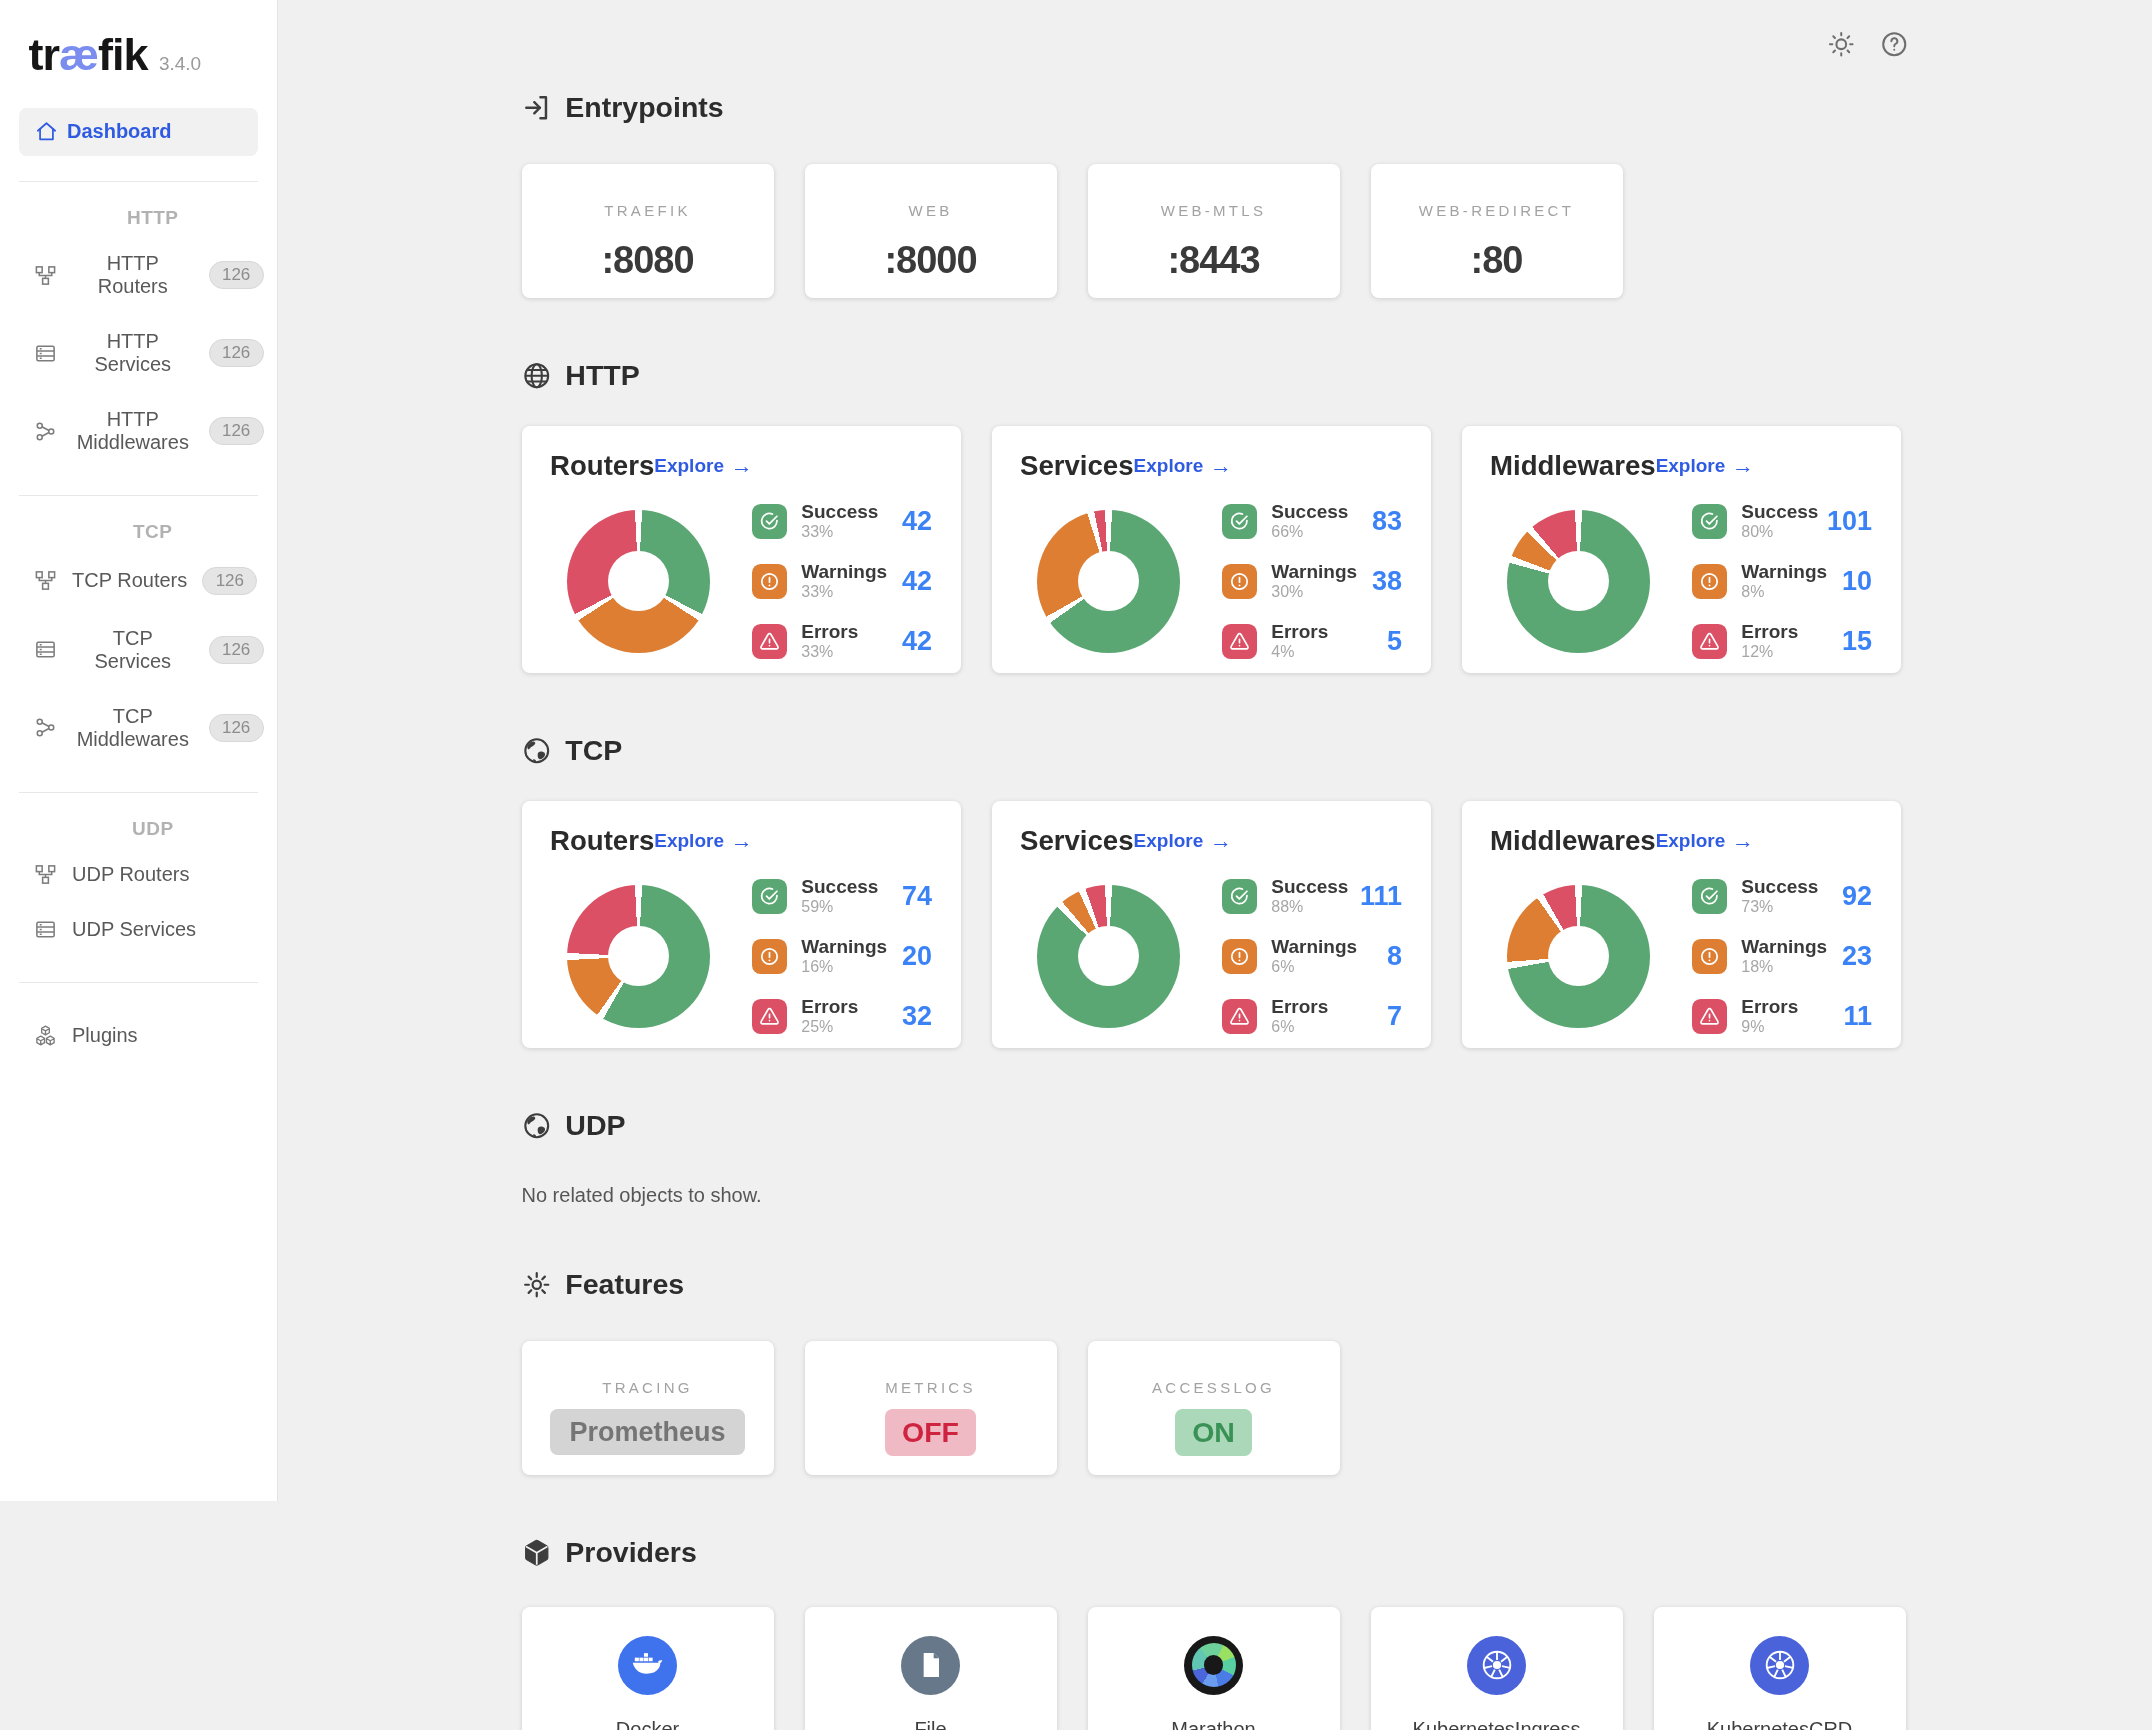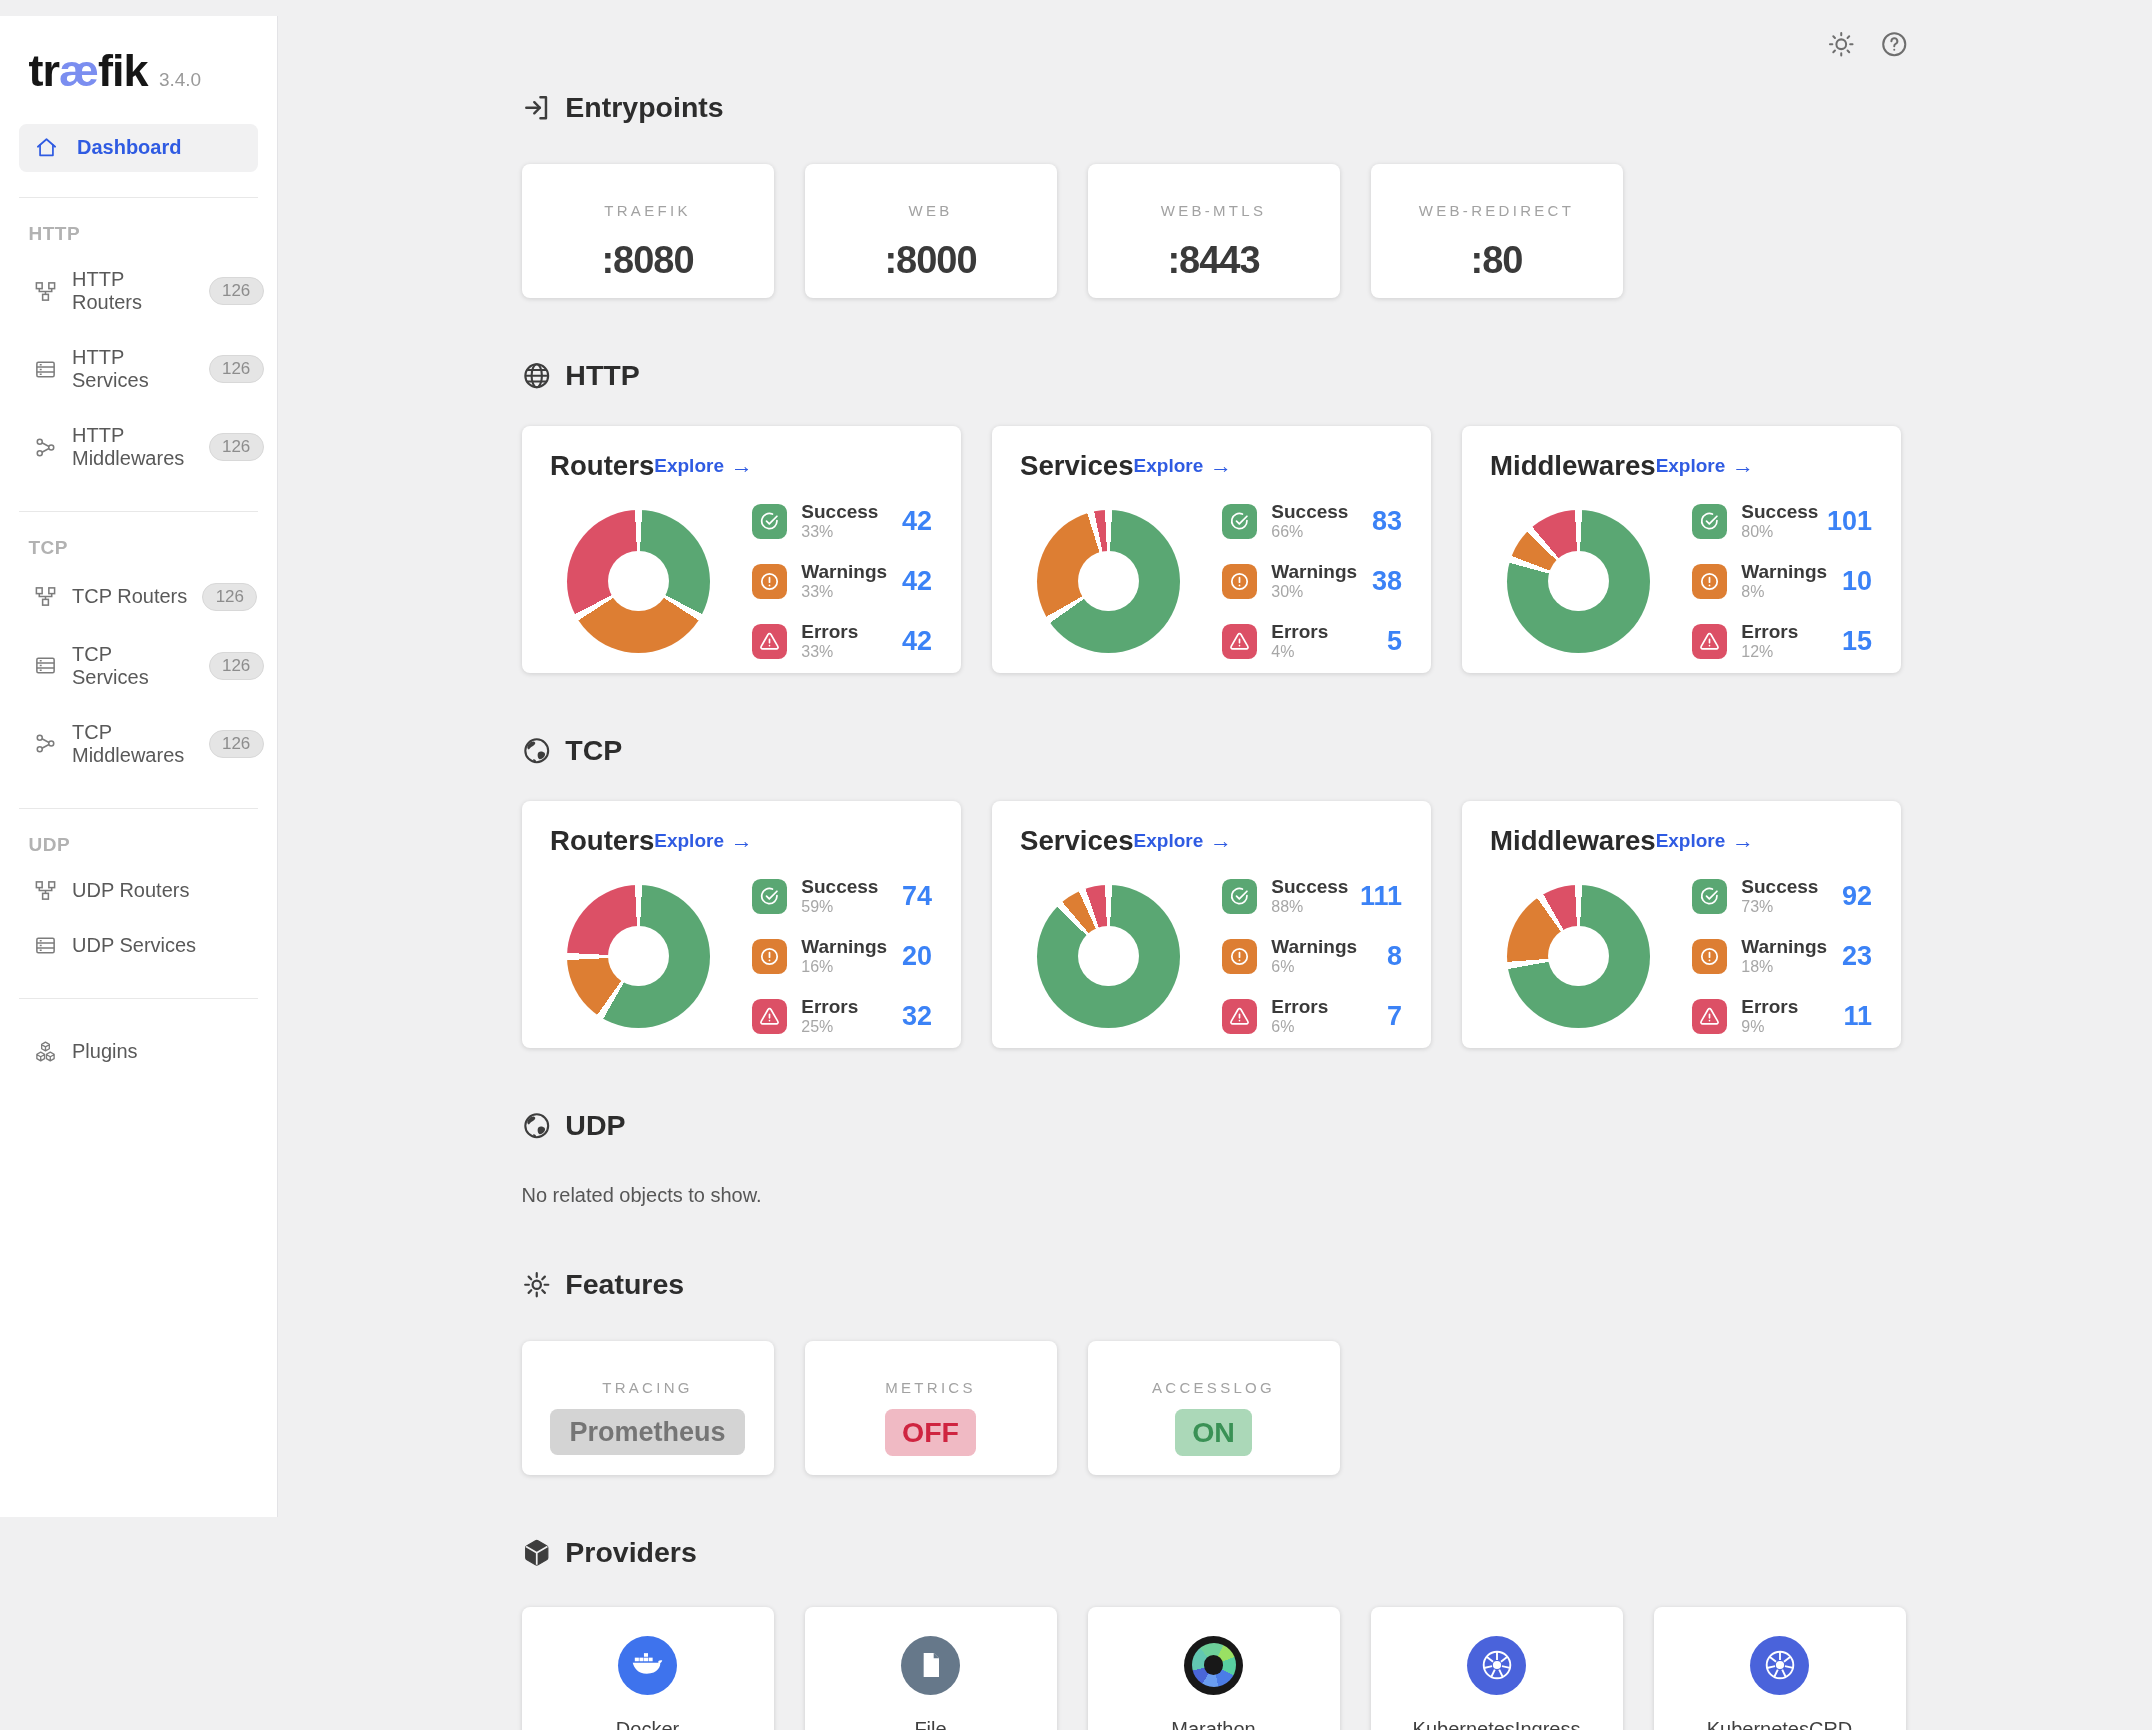--- a/index.html
+++ b/index.html
@@ -7,31 +7,32 @@
   body {
     font-family:"Liberation Sans", sans-serif;
     background:#f0f0f1;
     color:#333;
     position:relative;
   }
   svg { display:block; }
 
   
   .sidebar {
-    position:absolute; left:0; top:16px; width:278px; height:1501px;
+    position:absolute; left:0; top:0; width:278px; height:1501px;
     background:#ffffff; border-right:1px solid #e3e3e6; z-index:2;
     padding-top:28.5px;
+    text-align:center;
   }
   .logo { display:flex; align-items:baseline; gap:11.4px; margin:0 0 27px 28.5px; cursor:pointer; }
   .logo-text { font-size:45px; font-weight:700; color:#161616; letter-spacing:-1px; }
   .logo-text .ae { color:var(--brand-ae,#7b8ef0); }
   .logo-version { font-size:19px; color:#9a9a9a; }
   .nav-active {
     margin:0 19px; height:48px; border-radius:7.6px; background:#f1f1f2;
-    display:flex; align-items:center; gap:19px; padding:8px 16px;
+    display:flex; align-items:center; gap:9px; padding:8px 16px;
     color:var(--accent,#2f5be2); font-size:20px; font-weight:600; cursor:pointer;
   }
   .nav-active svg { stroke:var(--accent,#2f5be2); }
   .sb-divider { height:1px; background:#e8e8e8; margin:25px 19px; }
   .sb-section { margin:3.8px 0 7.6px 28.5px; font-size:19px; font-weight:700; color:#b2b2b2; letter-spacing:0.5px; }
   .nav-item {
     display:flex; align-items:center; gap:15px; padding:16px 13.3px 16px 34px;
     font-size:20px; color:#595959; cursor:pointer;
   }
   .nav-item svg { stroke:#7c7c7c; flex:none; }

